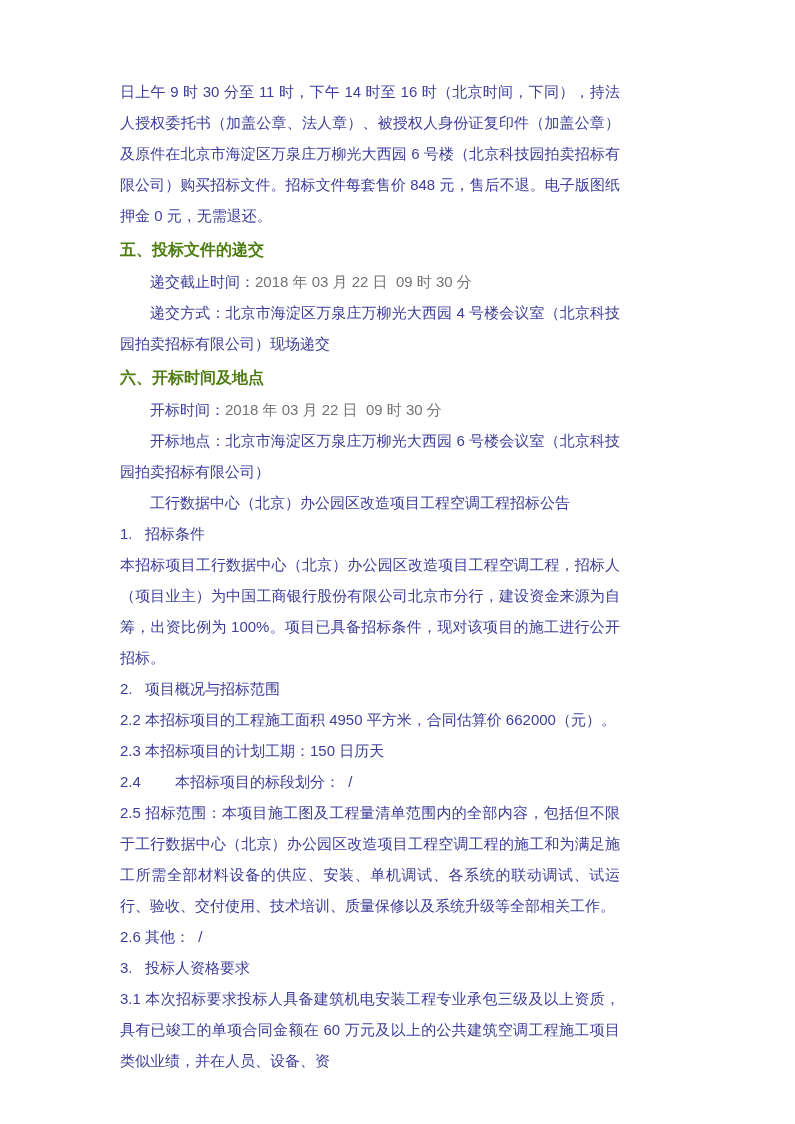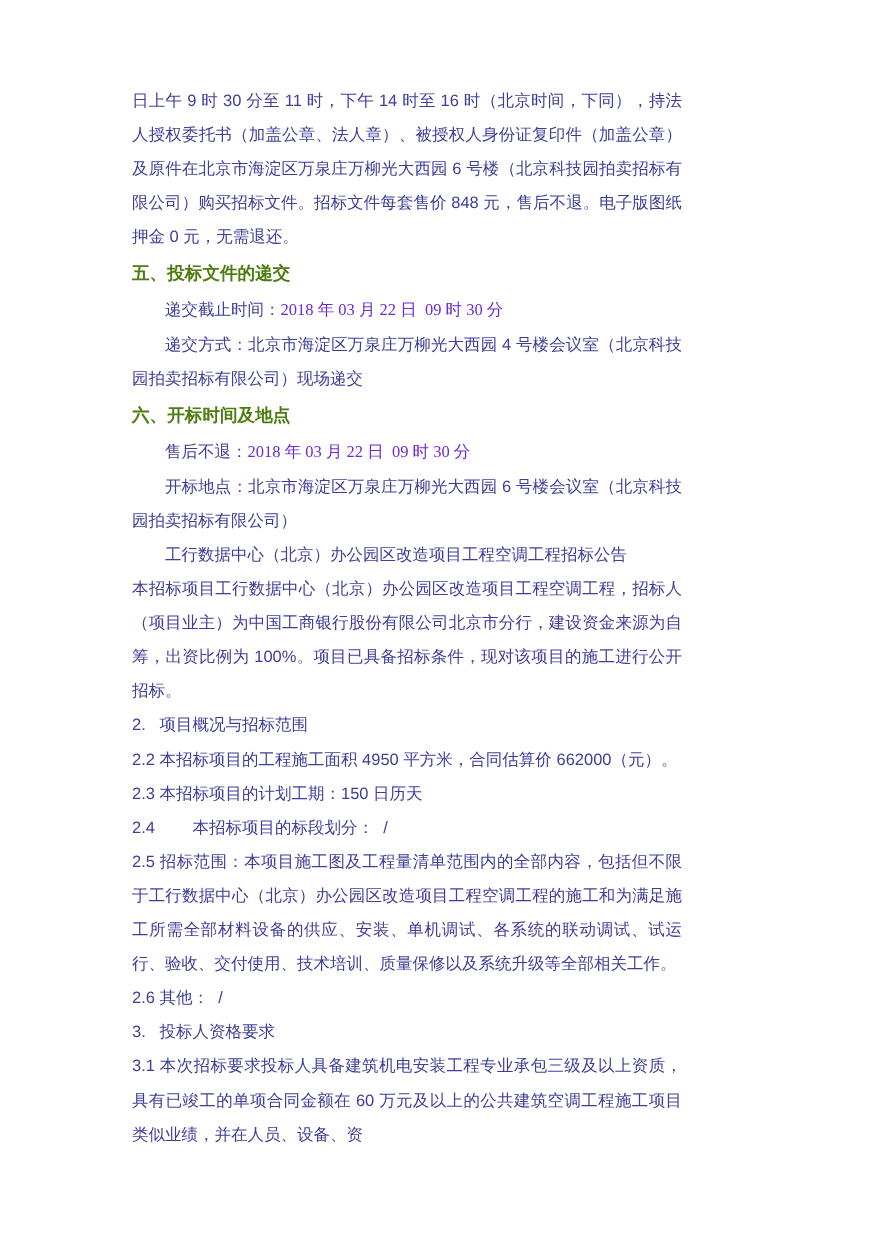--- a/index.html
+++ b/index.html
@@ -42,46 +42,46 @@
   }
   .num {
     display: inline-block;
     min-width: 25px;
     text-indent: 0;
   }
   .tab .num {
     min-width: 55px;
   }
   .value {
-    color: #6d28d9;
-    font-family: Liberation Serif, serif;
+    color: #737373;
   }
 </style>
 </head>
 <body>
 
 <div class="doc">
 
   <p>日上午 9 时 30 分至 11 时，下午 14 时至 16 时（北京时间，下同），持法人授权委托书（加盖公章、法人章）、被授权人身份证复印件（加盖公章）及原件在北京市海淀区万泉庄万柳光大西园 6 号楼（北京科技园拍卖招标有限公司）购买招标文件。招标文件每套售价 848 元，售后不退。电子版图纸押金 0 元，无需退还。</p>
 
   <p class="heading">五、投标文件的递交</p>
 
   <p class="indent"><span>递交截止时间：</span><span class="value">2018 年 03 月 22 日  09 时 30 分</span></p>
 
   <p class="indent">递交方式：北京市海淀区万泉庄万柳光大西园 4 号楼会议室（北京科技园拍卖招标有限公司）现场递交</p>
 
   <p class="heading">六、开标时间及地点</p>
 
-  <p class="indent"><span>售后不退：</span><span class="value">2018 年 03 月 22 日  09 时 30 分</span></p>
+  <p class="indent"><span>开标时间：</span><span class="value">2018 年 03 月 22 日  09 时 30 分</span></p>
 
   <p class="indent">开标地点：北京市海淀区万泉庄万柳光大西园 6 号楼会议室（北京科技园拍卖招标有限公司）</p>
 
 
   <p class="indent">工行数据中心（北京）办公园区改造项目工程空调工程招标公告</p>
 
+  <p><span class="num">1.</span><span>招标条件</span></p>
 
   <p>本招标项目工行数据中心（北京）办公园区改造项目工程空调工程，招标人（项目业主）为中国工商银行股份有限公司北京市分行，建设资金来源为自筹，出资比例为 100%。项目已具备招标条件，现对该项目的施工进行公开招标。</p>
 
   <p><span class="num">2.</span><span>项目概况与招标范围</span></p>
 
 
   <p><span class="num">2.2</span><span>本招标项目的工程施工面积 4950 平方米，合同估算价 662000（元）。</span></p>
 
   <p><span class="num">2.3</span><span>本招标项目的计划工期：150 日历天</span></p>
 

